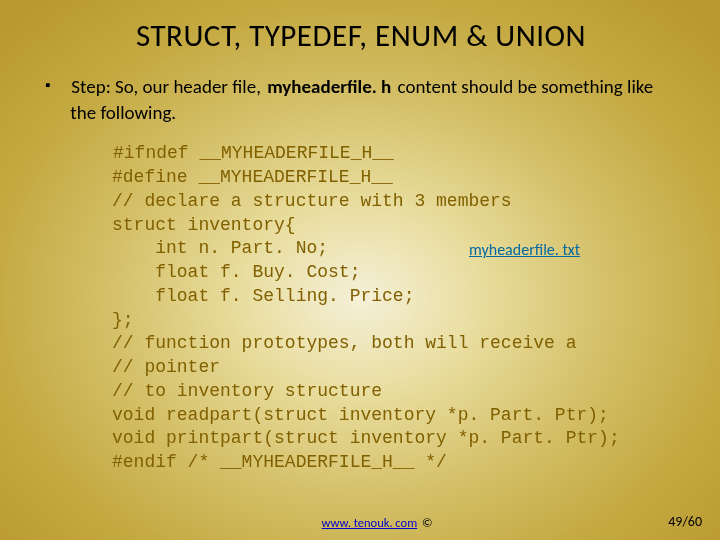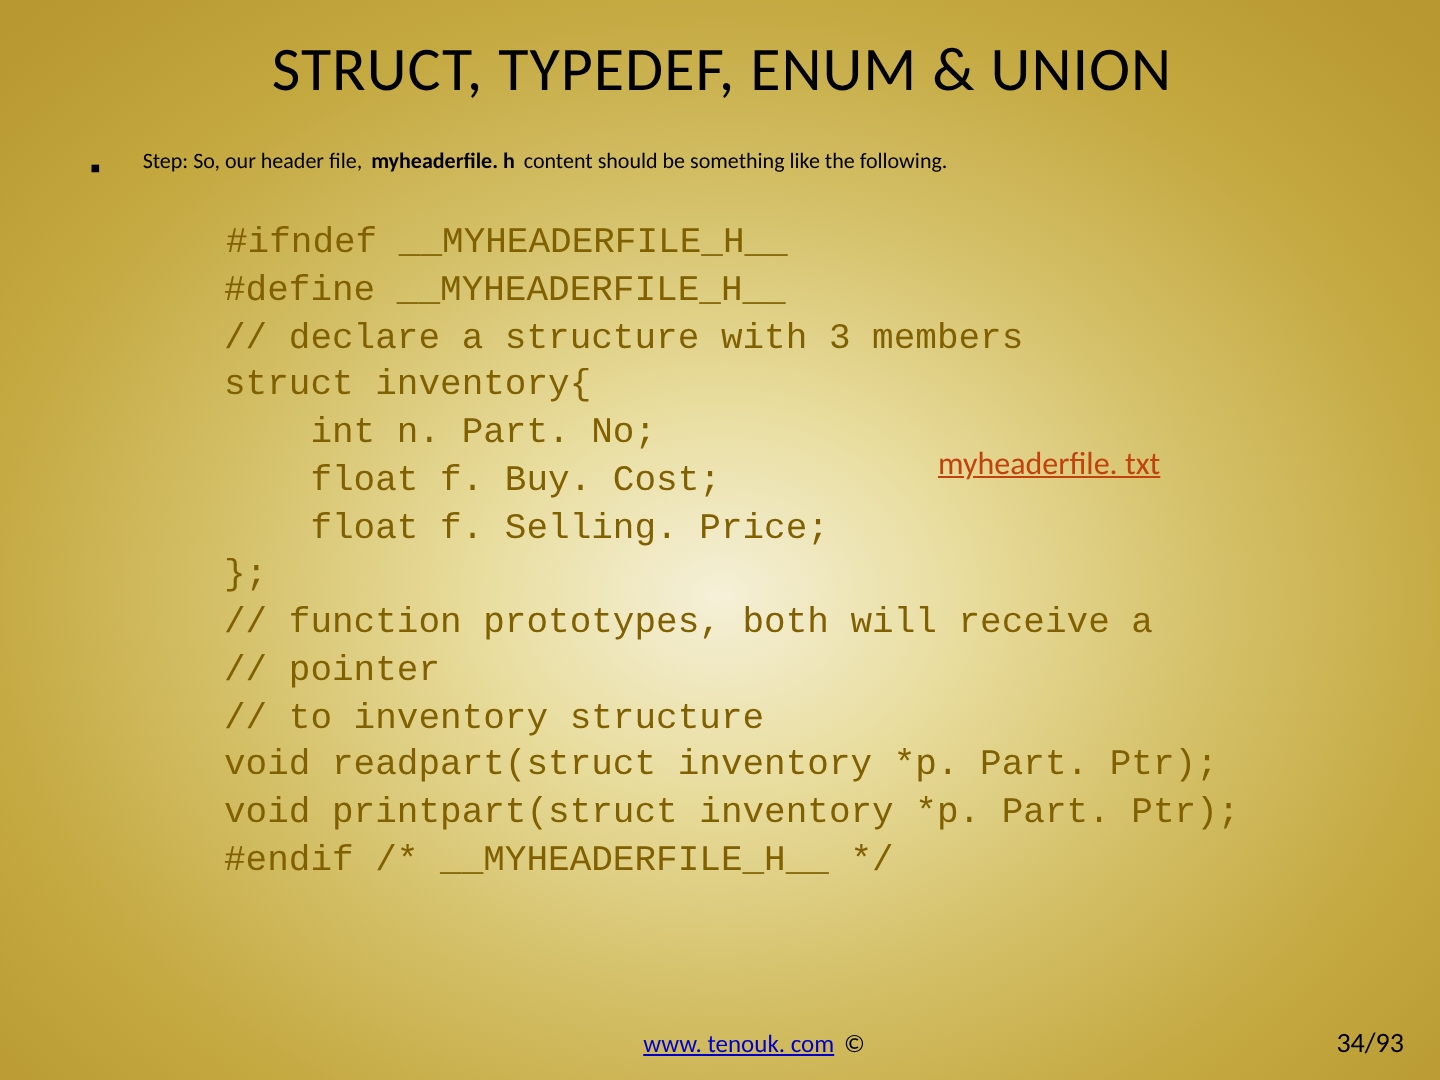--- a/index.html
+++ b/index.html
@@ -25,42 +25,42 @@
     display: flex;
     align-items: flex-start;
   }
   .bullet {
     font-size: 15px;
     color: #000;
     margin-right: 18px;
     margin-top: 2px;
   }
   .step-text {
-    font-size: 11px;
+    font-size: 19px;
     color: #000;
     line-height: 1.35;
   }
   .step-text .bold { font-weight: bold; }
   .code-block {
     font-family: "Courier New", monospace;
     font-size: 18px;
     color: #806000;
     padding: 16px 0 0 74px;
     line-height: 1.32;
     white-space: pre;
     position: relative;
     margin-left: 36px;
   }
   .link-box {
     position: absolute;
     left: 430px;
-    top: 126px;
+    top: 112px;
     font-family: Calibri, Arial, sans-serif;
     font-size: 16px;
-    color: #c2410c;
+    color: #0369a1;
     text-decoration: underline;
     white-space: nowrap;
   }
   .footer {
     position: absolute;
     bottom: 10px;
     width: 100%;
     text-align: center;
     font-size: 12.5px;
     color: #000;
@@ -102,13 +102,13 @@
 // pointer
 // to inventory structure
 void readpart(struct inventory *p. Part. Ptr);
 void printpart(struct inventory *p. Part. Ptr);
 #endif /* __MYHEADERFILE_H__ */</span><a class="link-box">myheaderfile. txt</a></div>
 
 <div class="footer">
   <a class="footer-link">www. tenouk. com</a><span> ©</span>
 </div>
 
-<div class="page-num">34/93</div>
+<div class="page-num">49/60</div>
 
 </body></html>

